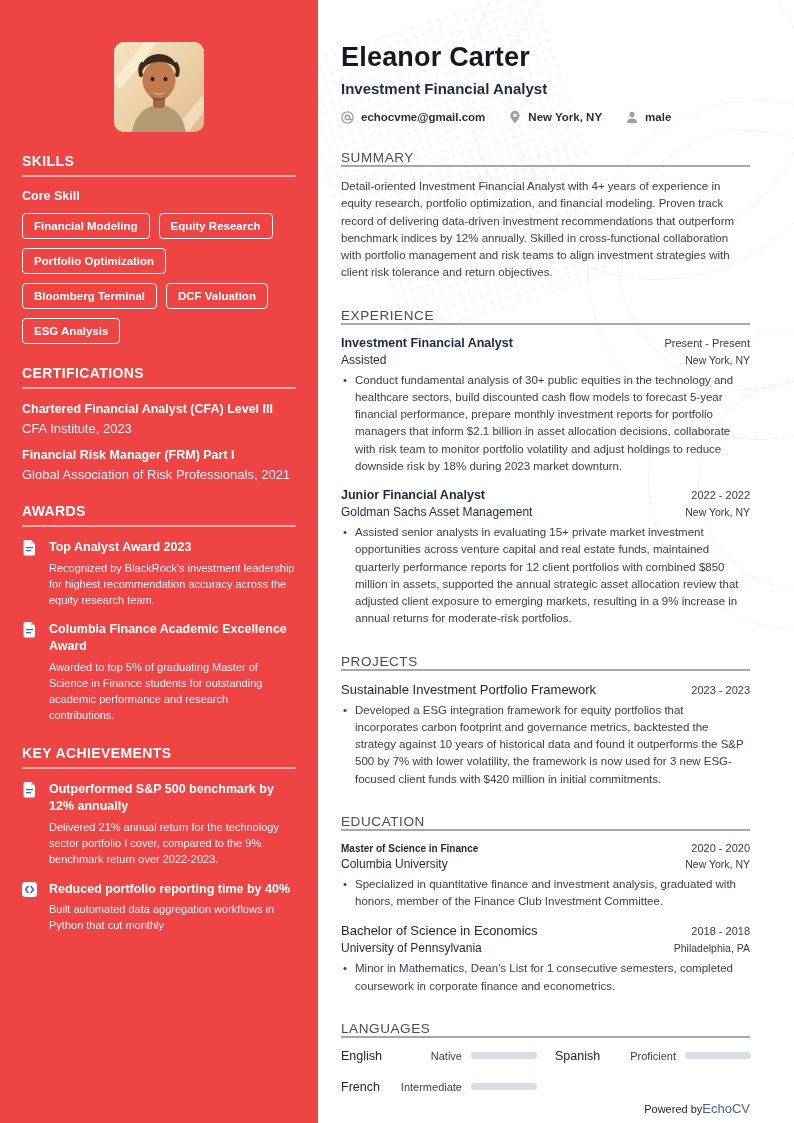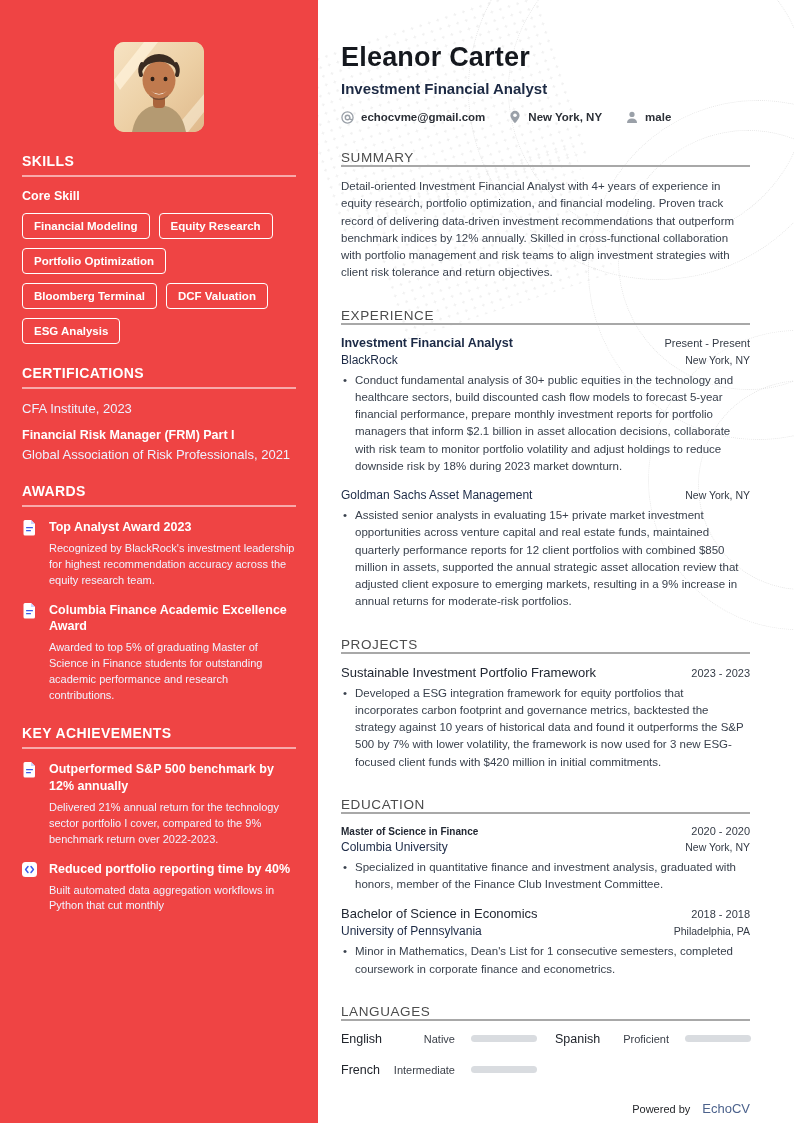--- a/index.html
+++ b/index.html
@@ -92,29 +92,29 @@
   .entry-org { font-size: 12px; font-weight: 500; color: #1c2a46; }
   .entry-loc { font-size: 10.5px; color: #343b46; }
   .summary-text, .bullet-text { font-size: 11.5px; line-height: 1.5; color: #39414d; }
   ul.bullets { list-style: none; margin: 5px 0 13px 0; }
   ul.bullets li { padding-left: 14px; position: relative; font-size: 11.5px; line-height: 1.5; color: #39414d; }
   ul.bullets li::before { content: "•"; position: absolute; left: 2px; color: #39414d; }
 
   .lang-grid { display: grid; grid-template-columns: 196px 196px; column-gap: 18px; row-gap: 17px; margin-top: 4px; }
   .lang-entry { display: flex; align-items: center; justify-content: space-between; }
   .lang-name { font-size: 12.5px; color: #21252c; }
-  .lang-right { display: flex; align-items: center; gap: 16px; }
+  .lang-right { display: flex; align-items: center; gap: 9px; }
   .lang-level { font-size: 11px; color: #3a3f48; }
   .lang-track { width: 66px; height: 7px; border-radius: 4px; background: #d9dce0; overflow: hidden; }
   .lang-fill { height: 100%; border-radius: 4px; background: #1e2b40; }
 
   .footer {
     position: absolute; right: 44px; bottom: 7px;
     font-size: 11px; color: #24262a; z-index: 1;
-    display: flex; align-items: baseline; gap: 12px;
+    display: flex; align-items: baseline; gap: 0;
   }
   .footer .brand { font-size: 13px; font-weight: 400; color: #4c628c; }
 </style>
 </head>
 <body>
 
 <aside class="sidebar">
 
   <div class="photo-wrap">
     <svg width="90" height="90" viewBox="0 0 90 90">
@@ -150,20 +150,21 @@
       <span class="tag">Portfolio Optimization</span>
       <span class="tag">Bloomberg Terminal</span>
       <span class="tag">DCF Valuation</span>
       <span class="tag">ESG Analysis</span>
     </div>
   </section>
 
   <section class="side-section">
     <div class="side-heading">CERTIFICATIONS</div>
     <div class="cert">
+      <div class="cert-title">Chartered Financial Analyst (CFA) Level III</div>
       <div class="cert-issuer">CFA Institute, 2023</div>
     </div>
     <div class="cert">
       <div class="cert-title">Financial Risk Manager (FRM) Part I</div>
       <div class="cert-issuer">Global Association of Risk Professionals, 2021</div>
     </div>
   </section>
 
   <section class="side-section">
     <div class="side-heading">AWARDS</div>
@@ -282,29 +283,33 @@
 
     <section class="section">
       <div class="section-heading">EXPERIENCE</div>
 
       <div class="entry">
         <div class="entry-head">
           <span class="entry-title">Investment Financial Analyst</span>
           <span class="entry-date">Present - Present</span>
         </div>
         <div class="entry-sub">
-          <span class="entry-org">BlackRock</span>
+          <span class="entry-org">Assisted</span>
           <span class="entry-loc">New York, NY</span>
         </div>
         <ul class="bullets">
           <li>Conduct fundamental analysis of 30+ public equities in the technology and healthcare sectors, build discounted cash flow models to forecast 5-year financial performance, prepare monthly investment reports for portfolio managers that inform $2.1 billion in asset allocation decisions, collaborate with risk team to monitor portfolio volatility and adjust holdings to reduce downside risk by 18% during 2023 market downturn.</li>
         </ul>
       </div>
 
       <div class="entry">
+        <div class="entry-head">
+          <span class="entry-title">Junior Financial Analyst</span>
+          <span class="entry-date">2022 - 2022</span>
+        </div>
         <div class="entry-sub">
           <span class="entry-org">Goldman Sachs Asset Management</span>
           <span class="entry-loc">New York, NY</span>
         </div>
         <ul class="bullets">
           <li>Assisted senior analysts in evaluating 15+ private market investment opportunities across venture capital and real estate funds, maintained quarterly performance reports for 12 client portfolios with combined $850 million in assets, supported the annual strategic asset allocation review that adjusted client exposure to emerging markets, resulting in a 9% increase in annual returns for moderate-risk portfolios.</li>
         </ul>
       </div>
     </section>
 

